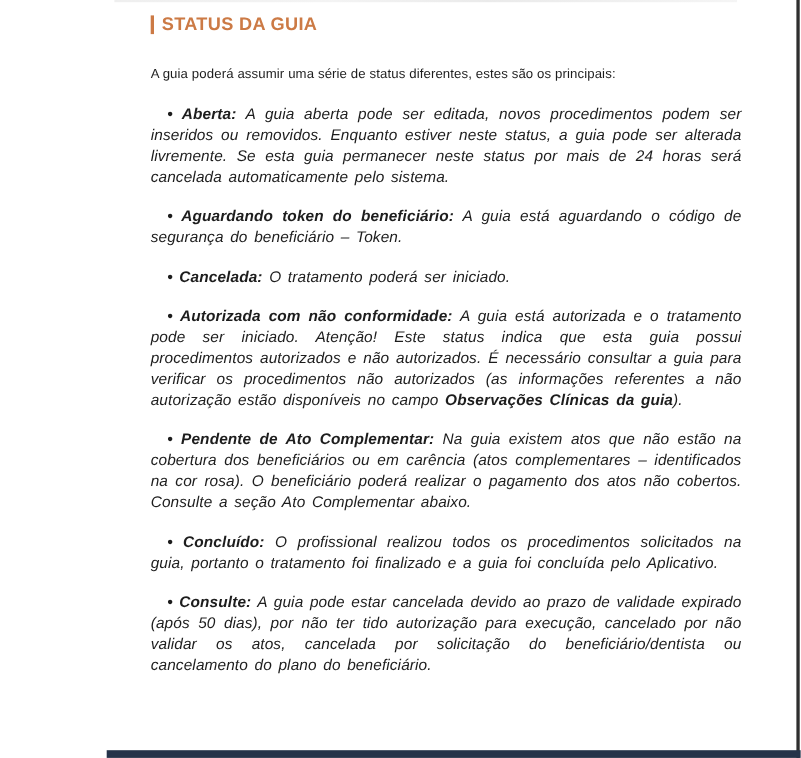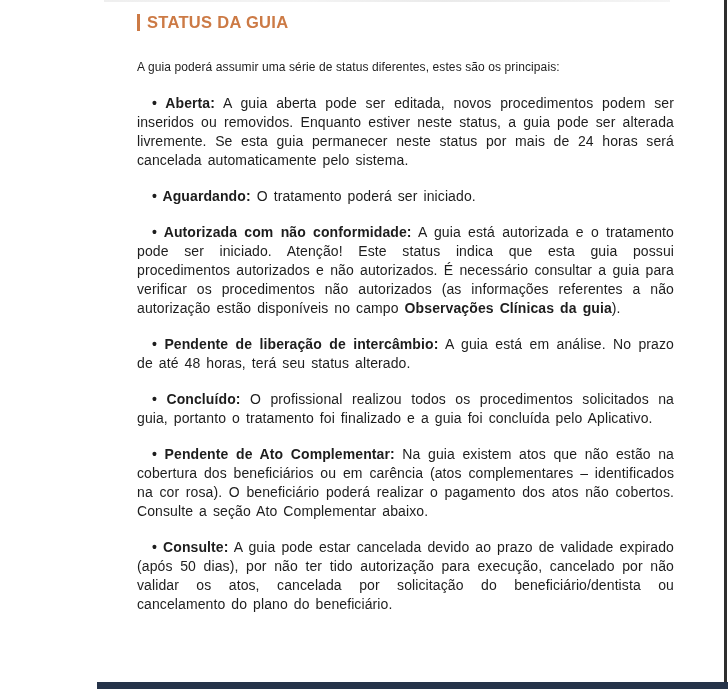--- a/index.html
+++ b/index.html
@@ -23,21 +23,21 @@
   .hbar{width:3px;height:17px;background:var(--accent,#cc7a45);flex:0 0 auto;}
   .htext{
     color:var(--accent,#cc7a45);
     font-weight:700;font-size:16.5px;letter-spacing:.3px;
     white-space:nowrap;
   }
   .intro{
     margin:26px 0 0 0;
     font-size:12px;line-height:19px;letter-spacing:.1px;
   }
-  .status-list{margin-top:5px;}
+  .status-list{margin-top:5px;font-style:italic;}
   .status-list p.bullet{
     margin:17px 0 0 0;
     font-size:14px;line-height:19px;
     letter-spacing:.1px;word-spacing:2px;
     text-align:justify;text-indent:15px;
   }
   .bold{font-weight:700;}
   .reg{font-weight:400;}
   .edge-line{
     position:absolute;top:0;right:1px;width:3px;height:689px;
@@ -57,24 +57,24 @@
   <div class="content">
     <div class="heading">
       <span class="hbar"></span>
       <span class="htext">STATUS DA GUIA</span>
     </div>
 
     <p class="intro">A guia poderá assumir uma série de status diferentes, estes são os principais:</p>
 
     <div class="status-list">
         <p class="bullet"><span class="bold">• </span><span class="bold">Aberta:</span><span class="reg"> A guia aberta pode ser editada, novos procedimentos podem ser inseridos ou removidos. Enquanto estiver neste status, a guia pode ser alterada livremente. Se esta guia permanecer neste status por mais de 24 horas será cancelada automaticamente pelo sistema.</span></p>
-        <p class="bullet"><span class="bold">• </span><span class="bold">Aguardando:</span><span class="reg"> O tratamento poderá ser iniciado.</span></p>
+        <p class="bullet"><span class="bold">• </span><span class="bold">Aguardando token do beneficiário:</span><span class="reg"> A guia está aguardando o código de segurança do beneficiário – Token.</span></p>
+        <p class="bullet"><span class="bold">• </span><span class="bold">Cancelada:</span><span class="reg"> O tratamento poderá ser iniciado.</span></p>
         <p class="bullet"><span class="bold">• </span><span class="bold">Autorizada com não conformidade:</span><span class="reg"> A guia está autorizada e o tratamento pode ser iniciado. Atenção! Este status indica que esta guia possui procedimentos autorizados e não autorizados. É necessário consultar a guia para verificar os procedimentos não autorizados (as informações referentes a não autorização estão disponíveis no campo </span><span class="bold">Observações Clínicas da guia</span><span class="reg">).</span></p>
-        <p class="bullet"><span class="bold">• </span><span class="bold">Pendente de liberação de intercâmbio:</span><span class="reg"> A guia está em análise. No prazo de até 48 horas, terá seu status alterado.</span></p>
+        <p class="bullet"><span class="bold">• </span><span class="bold">Pendente de Ato Complementar:</span><span class="reg"> Na guia existem atos que não estão na cobertura dos beneficiários ou em carência (atos complementares – identificados na cor rosa). O beneficiário poderá realizar o pagamento dos atos não cobertos. Consulte a seção Ato Complementar abaixo.</span></p>
         <p class="bullet"><span class="bold">• </span><span class="bold">Concluído:</span><span class="reg"> O profissional realizou todos os procedimentos solicitados na guia, portanto o tratamento foi finalizado e a guia foi concluída pelo Aplicativo.</span></p>
-        <p class="bullet"><span class="bold">• </span><span class="bold">Pendente de Ato Complementar:</span><span class="reg"> Na guia existem atos que não estão na cobertura dos beneficiários ou em carência (atos complementares – identificados na cor rosa). O beneficiário poderá realizar o pagamento dos atos não cobertos. Consulte a seção Ato Complementar abaixo.</span></p>
         <p class="bullet"><span class="bold">• </span><span class="bold">Consulte:</span><span class="reg"> A guia pode estar cancelada devido ao prazo de validade expirado (após 50 dias), por não ter tido autorização para execução, cancelado por não validar os atos, cancelada por solicitação do beneficiário/dentista ou cancelamento do plano do beneficiário.</span></p>
       </div>
   </div>
 
   <div class="edge-line"></div>
   <div class="bottom-bar"></div>
 </div>
 
 </body></html>

